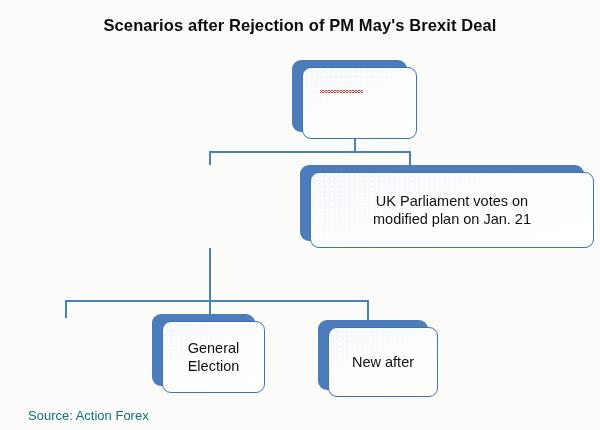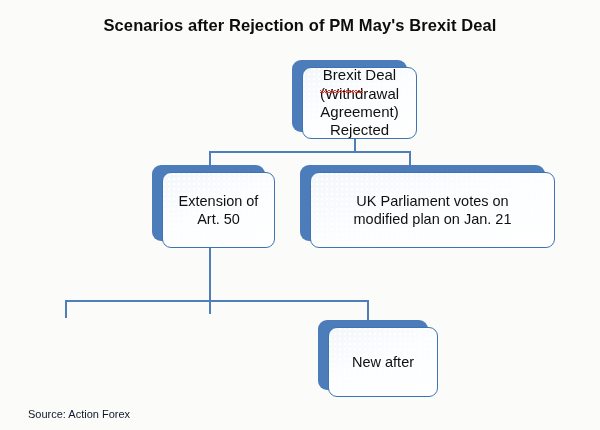--- a/index.html
+++ b/index.html
@@ -26,22 +26,22 @@
     text-align: center;
     font-size: 16.5px;
     font-weight: bold;
     color: #0d0d0d;
     letter-spacing: 0.1px;
   }
   .source {
     position: absolute;
     left: 28px;
     top: 408px;
-    font-size: 11px;
-    color: #0f172a;
+    font-size: 13px;
+    color: #0f766e;
   }
   
   .line {
     position: absolute;
     background: #4e7fbb;
   }
   .line.v { width: 2px; }
   .line.h { height: 2px; }
 
   
@@ -114,45 +114,41 @@
 
   <div class="line v" style="left:209px; top:248px; height:54px;"></div>
   <div class="line h" style="left:65px; top:300px; width:304px;"></div>
   <div class="line v" style="left:65px; top:300px; height:18px;"></div>
   <div class="line v" style="left:209px; top:300px; height:14px;"></div>
   <div class="line v" style="left:367px; top:300px; height:20px;"></div>
 
   <div class="node top" style="left:292px; top:60px; width:115px; height:72px;">
     <div class="shadow"></div>
     <div class="card">
-      <div class="label">Brexit Deal
-(Withdrawal
-Agreement)
-Rejected</div>
       <div class="squiggle"></div>
     </div>
   </div>
 
-  <div class="node" style="left:152px; top:165px; width:113px; height:76px;">
-    <div class="shadow"></div>
-    <div class="card">
-      <div class="label">Extension of
-Art. 50</div>
-    </div>
-  </div>
 
-  <div class="node" style="left:300px; top:165px; width:245px; height:76px;">
+  <div class="node" style="left:300px; top:165px; width:245px; height:76px;padding-left:39px;">
     <div class="shadow"></div>
     <div class="card">
       <div class="label">UK Parliament votes on
 modified plan on Jan. 21</div>
     </div>
   </div>
 
 
+  <div class="node" style="left:152px; top:314px; width:103px; height:72px;">
+    <div class="shadow"></div>
+    <div class="card">
+      <div class="label">General
+Election</div>
+    </div>
+  </div>
 
   <div class="node" style="left:318px; top:320px; width:110px; height:70px;">
     <div class="shadow"></div>
     <div class="card">
       <div class="label">New after</div>
     </div>
   </div>
 
   <div class="source">Source: Action Forex</div>
 

